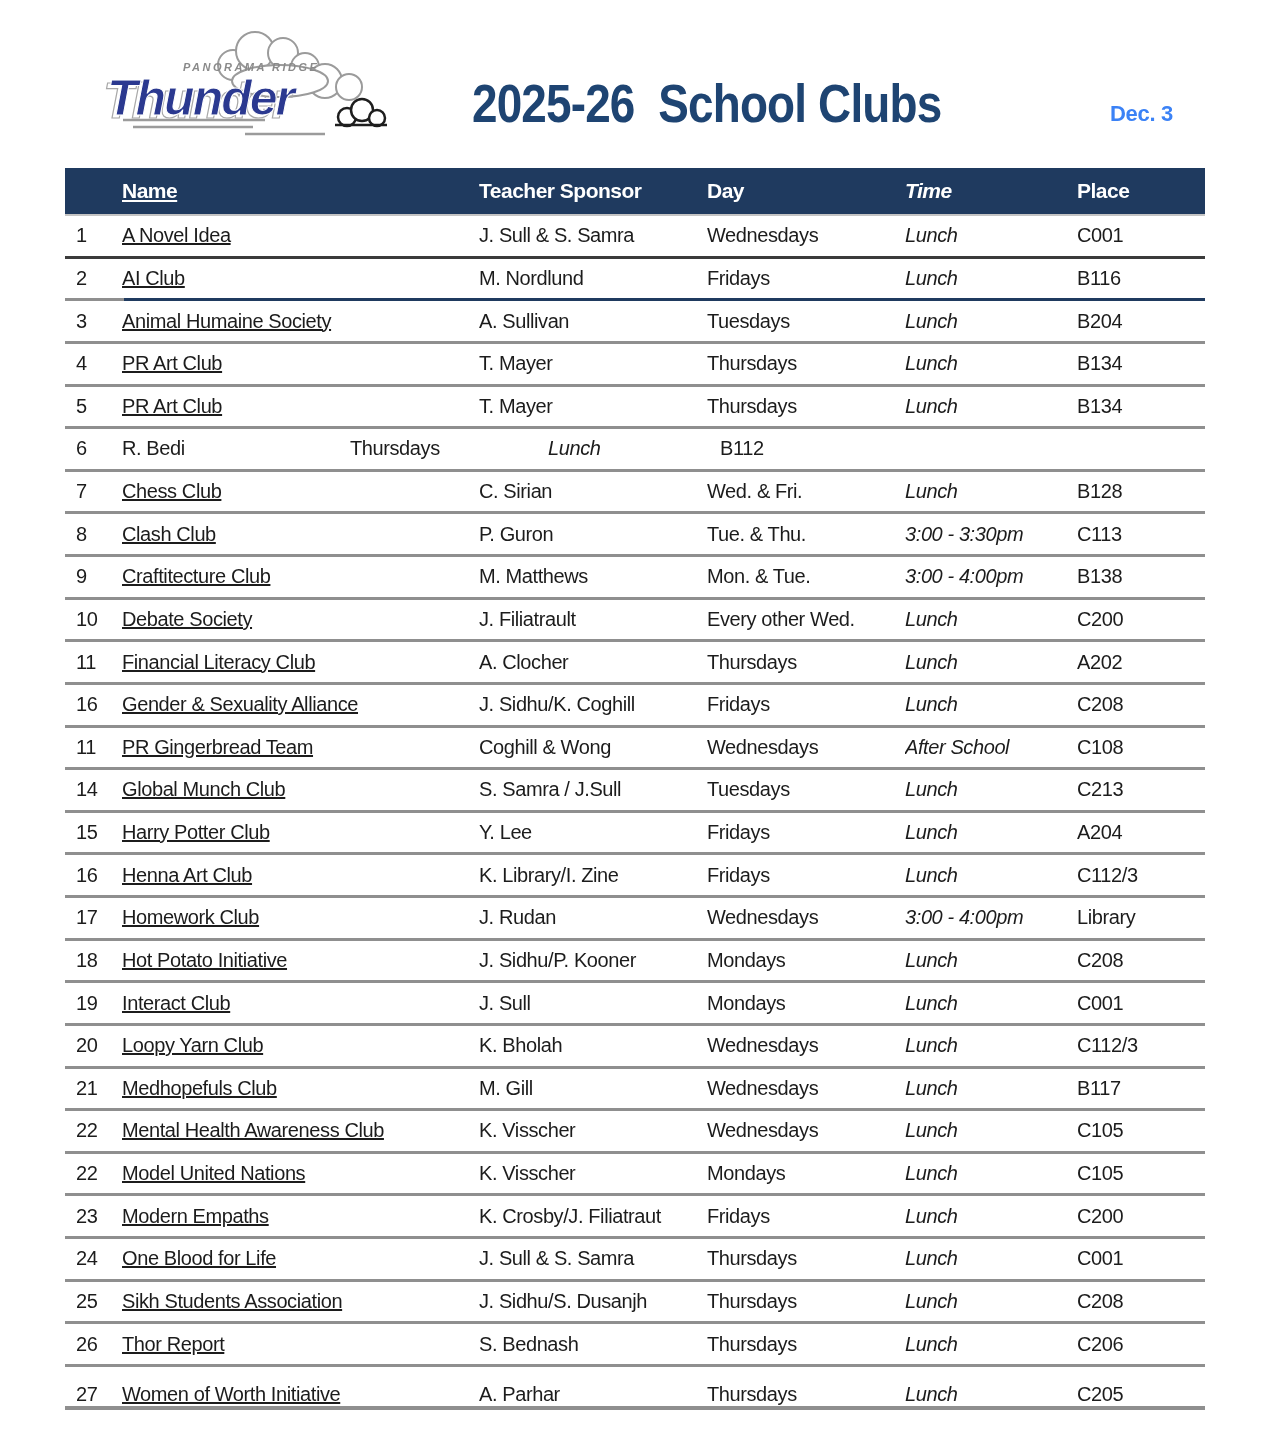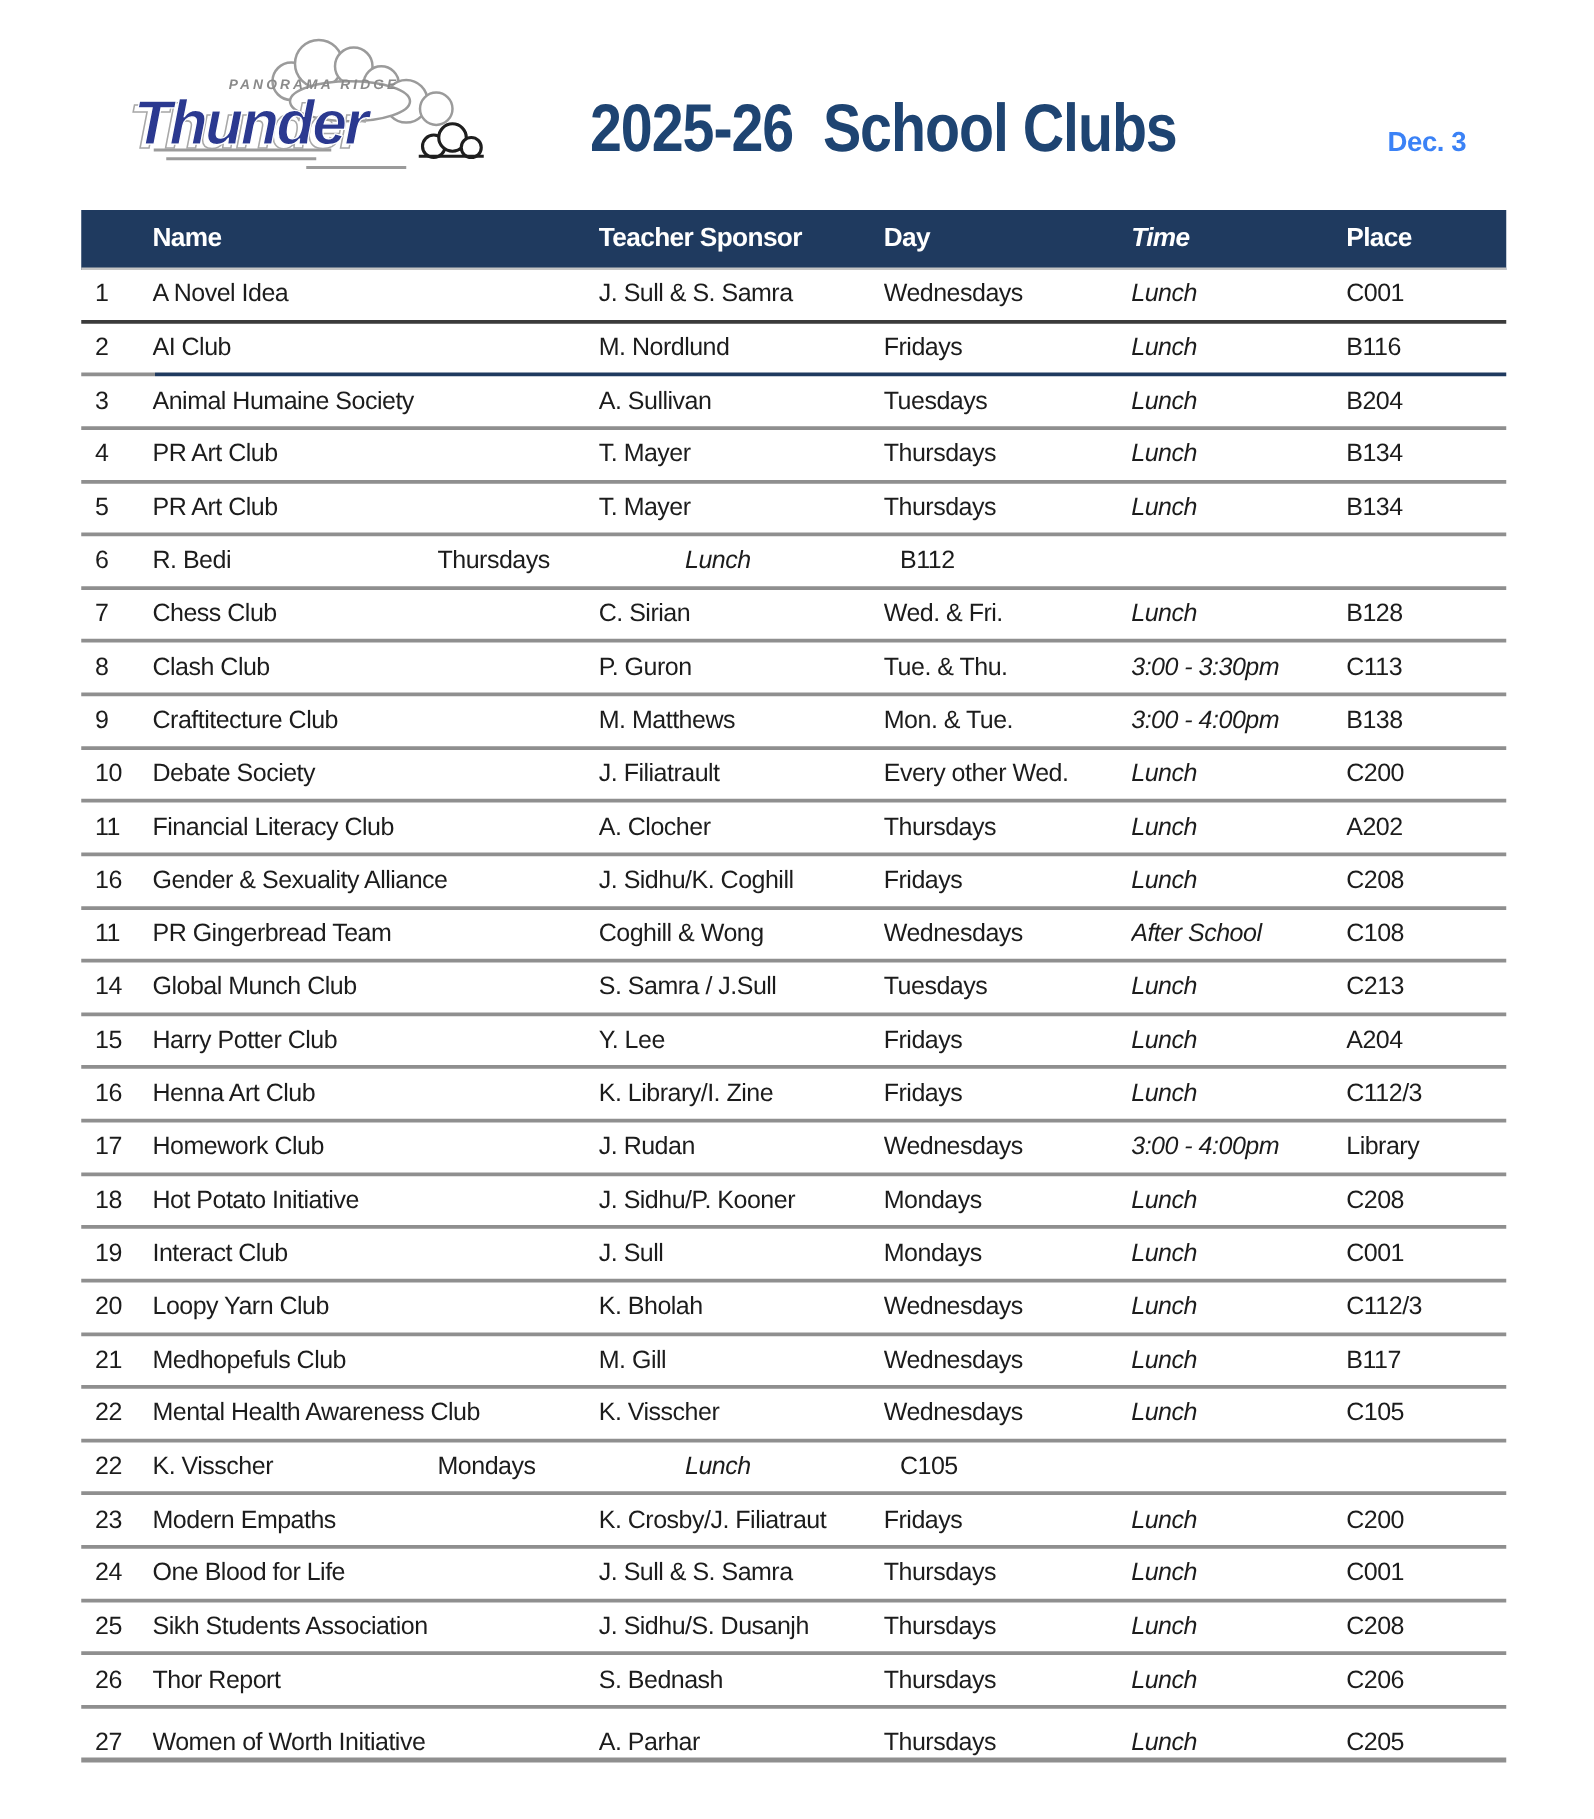--- a/index.html
+++ b/index.html
@@ -42,21 +42,21 @@
   }
   .trow.divider-dark { border-bottom-color: #3b3b3b; }
   .trow.divider-navy {
     border-bottom: 3px solid #1f3a5f;
     border-image: linear-gradient(to right, #8f8f8f 0 60px, #1f3a5f 60px) 1;
   }
   .trow:last-child { border-bottom-width: 4px; align-items: flex-end; }
 
   .col { box-sizing: border-box; overflow: hidden; white-space: nowrap; }
   .col.num     { width: 57px;  padding-left: 11px; }
-  .col.name    { width: 357px; }
+  .col.name    { width: 357px; text-decoration: underline; }
   .col.teacher { width: 228px; }
   .col.day     { width: 198px; }
   .col.time    { width: 172px; font-style: italic; }
   .col.place   { width: 128px; }
 </style>
 </head>
 <body>
 
 <div class="page">
 
@@ -280,20 +280,21 @@
         <div class="trow">
           <div class="col num">22</div>
           <div class="col name">Mental Health Awareness Club</div>
           <div class="col teacher">K. Visscher</div>
           <div class="col day">Wednesdays</div>
           <div class="col time">Lunch</div>
           <div class="col place">C105</div>
         </div>
         <div class="trow">
           <div class="col num">22</div>
+          <div class="col name">Model United Nations</div>
           <div class="col teacher">K. Visscher</div>
           <div class="col day">Mondays</div>
           <div class="col time">Lunch</div>
           <div class="col place">C105</div>
         </div>
         <div class="trow">
           <div class="col num">23</div>
           <div class="col name">Modern Empaths</div>
           <div class="col teacher">K. Crosby/J. Filiatraut</div>
           <div class="col day">Fridays</div>

